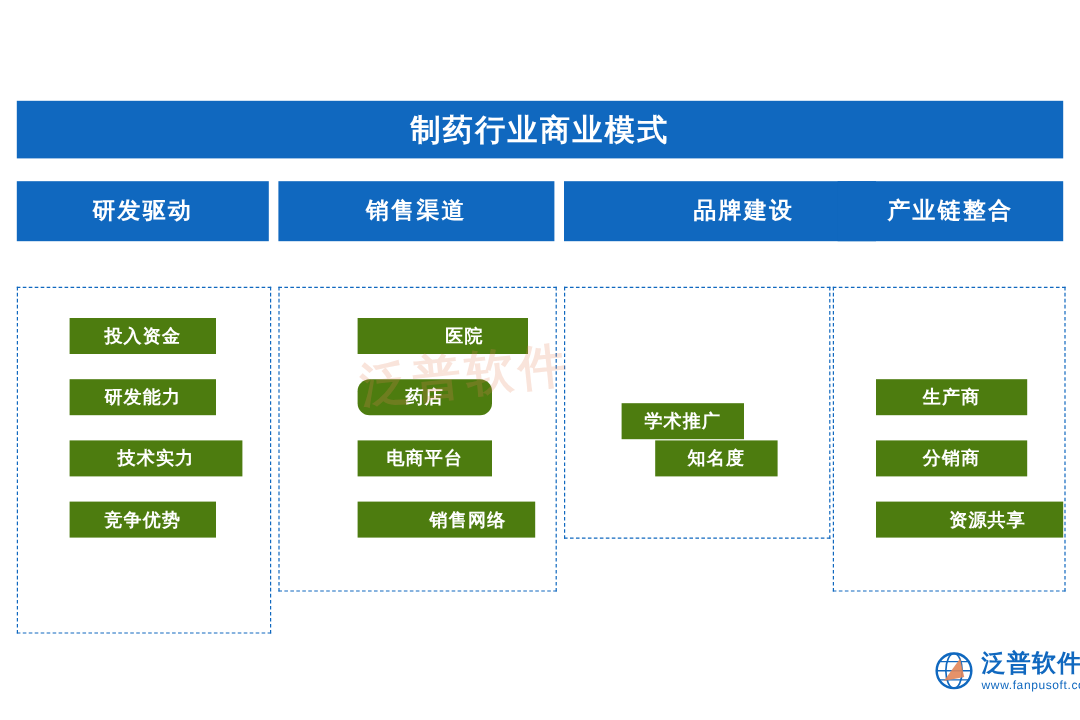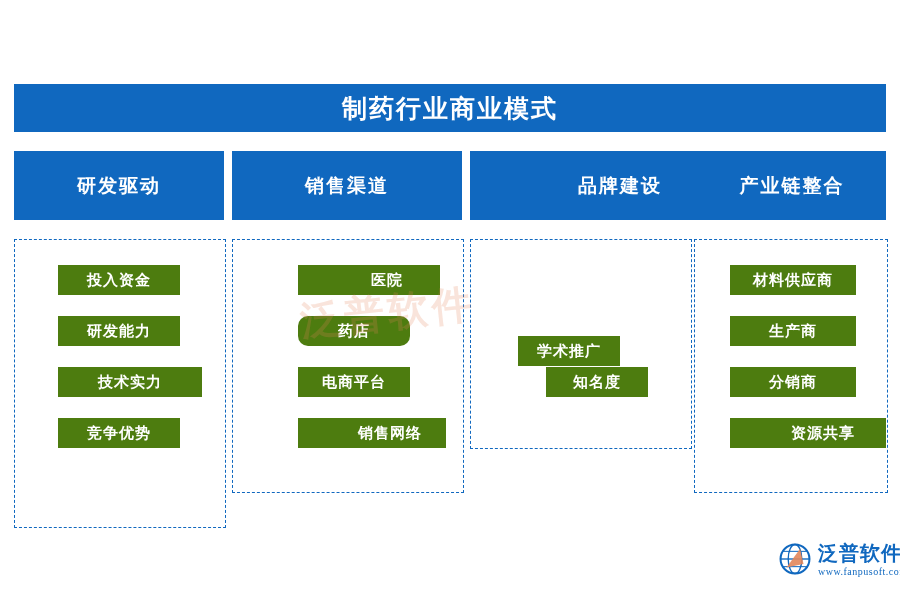--- a/index.html
+++ b/index.html
@@ -13,21 +13,20 @@
     font-family: "Liberation Sans", sans-serif;
     overflow: hidden;
     position: relative;
   }
   .canvas {
     position: absolute;
     left: 0;
     top: 0;
     width: 900px;
     height: 600px;
-    font-family: Liberation Serif, serif;
   }
 
   
   .title-bar {
     position: absolute;
     left: 14px;
     top: 84px;
     width: 872px;
     height: 48px;
     background: #1068bf;
@@ -37,21 +36,21 @@
     letter-spacing: 2px;
     display: flex;
     align-items: center;
     justify-content: center;
   }
 
   
   .cat-header {
     position: absolute;
     top: 151px;
-    height: 69px;
+    height: 50px;
     background: #1068bf;
     color: #ffffff;
     font-size: 19px;
     font-weight: bold;
     letter-spacing: 2px;
     display: flex;
     align-items: center;
     justify-content: center;
   }
 
@@ -144,21 +143,20 @@
   <div class="leaf" style="left:298px; top:367px; width:112px;">电商平台</div>
   <div class="leaf" style="left:298px; top:418px; width:112px;padding-left:36px;">销售网络</div>
 
   <div class="cat-header" style="left:470px; width:220px;padding-left:40px;">品牌建设</div>
   <div class="dashed-box" style="left:470px; top:239px; width:220px; height:208px;"></div>
   <div class="leaf" style="left:518px; top:316px; width:102px;margin-top:20px;">学术推广</div>
   <div class="leaf" style="left:546px; top:367px; width:102px;">知名度</div>
 
   <div class="cat-header" style="left:698px; width:188px;">产业链整合</div>
   <div class="dashed-box" style="left:694px; top:239px; width:192px; height:252px;"></div>
-  <div class="leaf" style="left:730px; top:265px; width:126px;">材料供应商</div>
   <div class="leaf" style="left:730px; top:316px; width:126px;">生产商</div>
   <div class="leaf" style="left:730px; top:367px; width:126px;">分销商</div>
   <div class="leaf" style="left:730px; top:418px; width:126px;padding-left:30px;">资源共享</div>
 
   <div class="watermark">泛普软件</div>
 
   <div class="logo-wrap">
     <svg class="logo-mark" viewBox="0 0 40 40">
       <circle cx="20" cy="20" r="17" fill="none" stroke="#1068bf" stroke-width="2.4"></circle>
       <ellipse cx="20" cy="20" rx="8" ry="17" fill="none" stroke="#1068bf" stroke-width="1.6"></ellipse>

